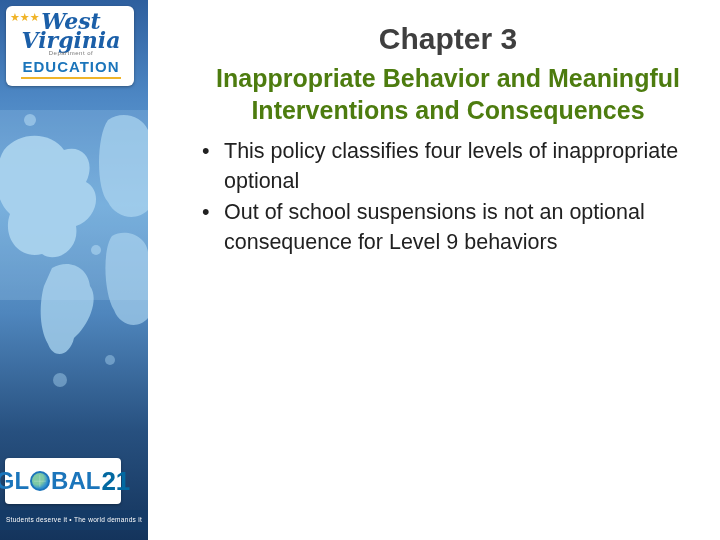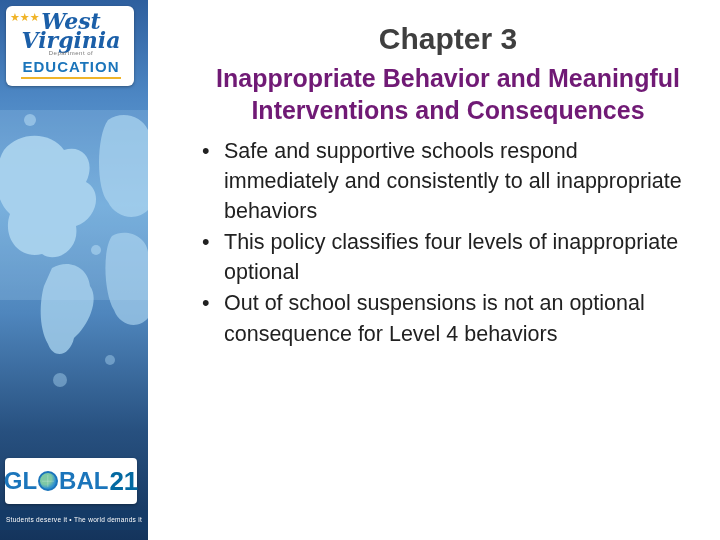--- a/index.html
+++ b/index.html
@@ -28,21 +28,21 @@
     font-family:"DejaVu Serif","Liberation Serif",serif;
     font-style:italic;font-weight:bold;color:#1b5fa8;font-size:22px;line-height:19px;
   }
   .wv-dept{font-size:6px;color:#777;letter-spacing:.5px;}
   .wv-education{
     font-weight:bold;color:#1b75bb;font-size:15px;letter-spacing:1px;margin-top:2px;
   }
   .wv-underline{height:2px;background:#f0b429;width:84%;margin:2px auto 0;}
 
   .global21{
-    position:absolute;left:5px;bottom:36px;width:132px;height:46px;
+    position:absolute;left:5px;bottom:36px;width:116px;height:46px;
     background:#ffffff;border-radius:4px;box-shadow:0 1px 3px rgba(0,0,0,.35);
     display:flex;align-items:center;justify-content:center;
   }
   .global21 .wordmark{font-weight:bold;font-size:24px;letter-spacing:0;display:flex;align-items:center;}
   .g-blue{color:#1b75bb;}
   .g-num{color:#0369a1;font-size:26px;margin-left:1px;}
   .globe-icon{
     width:20px;height:20px;border-radius:50%;margin:0 1px;
     background:radial-gradient(circle at 35% 35%,#7ec9a5 0 40%,#2e8fcf 70%);
     border:2px solid #1b75bb;box-sizing:border-box;position:relative;
@@ -60,21 +60,21 @@
 
   
   .content{
     flex:1;position:relative;padding:18px 18px 0 18px;box-sizing:border-box;margin-left:28px;
   }
   .slide-title{
     text-align:center;font-weight:bold;font-size:30px;color:#3f3f3f;
     margin:4px 0 6px 0;
   }
   .slide-subtitle{
-    text-align:center;font-weight:bold;font-size:25px;color:#701a75;
+    text-align:center;font-weight:bold;font-size:25px;color:#4d7c0f;
     line-height:1.28;margin:0 auto 10px auto;max-width:540px;
   }
   .bullet-list{
     list-style:none;margin:6px 0 0 0;padding:0 4px 0 4px;
     font-size:21.5px;color:#212121;line-height:1.4;
   }
   .bullet-list li{
     position:relative;padding-left:26px;margin-bottom:1px;
   }
   .bullet-list li::before{
@@ -121,19 +121,18 @@
       </div>
     </div>
     <div class="tagline-bar">Students deserve it  •  The world demands it</div>
   </div>
 
   <div class="content">
     <div class="slide-title">Chapter 3</div>
     <div class="slide-subtitle">Inappropriate Behavior and Meaningful Interventions and Consequences</div>
 
     <ul class="bullet-list">
-      <li>Safe and supportive schools respond immediately and consistently to all inappropriate behaviors</li>
       <li>This policy classifies four levels of inappropriate optional</li>
-      <li>Out of school suspensions is not an optional consequence for Level 4 behaviors</li>
+      <li>Out of school suspensions is not an optional consequence for Level 9 behaviors</li>
     </ul>
   </div>
 
 </div>
 
 </body></html>

